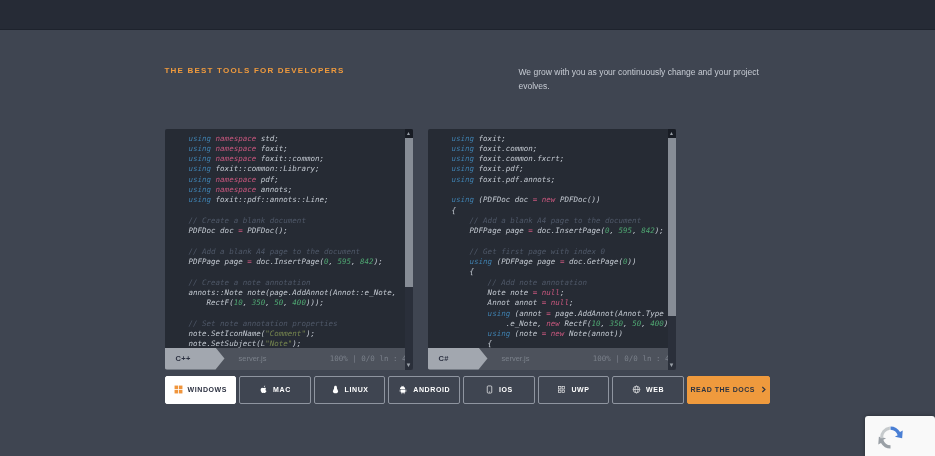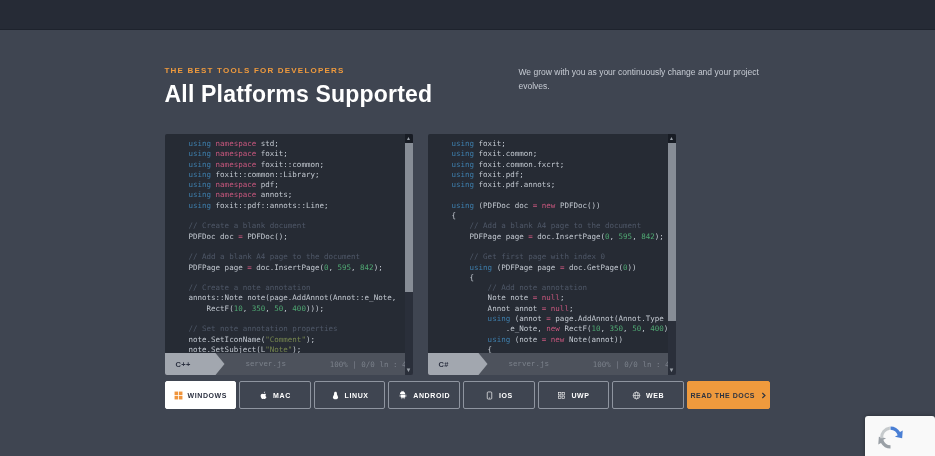--- a/index.html
+++ b/index.html
@@ -10,36 +10,36 @@
   }
   .topbar{height:29px;background:#262b36;border-bottom:1px solid #1e232d;}
   .content{width:606px;margin:36px auto 0;}
   .head-row{display:flex;justify-content:space-between;align-items:flex-start;}
   .eyebrow{color:#ef9a3d;font-size:8px;font-weight:bold;letter-spacing:1.2px;}
   .title{color:#ffffff;font-size:23px;font-weight:bold;margin-top:6px;letter-spacing:.2px;}
   .intro{width:252px;color:#c7ccd4;font-size:8.5px;line-height:1.62;}
   .intro p{margin:0 0 9px 0;}
   .panels-row{display:flex;gap:15px;margin-top:26px;}
   .panel{width:248px;height:241px;background:#262b34;position:relative;border-radius:2px;overflow:hidden;display:flex;flex-direction:column;box-sizing:border-box;}
-  .code{flex:1;padding:5px 14px 0 24px;font-family:"DejaVu Sans Mono", monospace;font-size:7.5px;line-height:10.3px;white-space:pre;overflow:hidden;}
+  .code{flex:1;padding:5px 14px 0 24px;font-family:"DejaVu Sans Mono", monospace;font-size:7.5px;line-height:10.3px;white-space:pre;overflow:hidden;font-style:italic;}
   .code-line{height:10.3px;}
   .tok-k{color:#3e7fad;}
   .tok-p{color:#c9577e;}
   .tok-t{color:#c3c9d1;}
   .tok-c{color:#4f5868;}
   .tok-n{color:#4fa772;}
   .tok-s{color:#77874f;}
   .statusbar{height:22px;background:#4d525c;display:flex;align-items:center;flex:none;position:relative;}
   .lang-chip{
     background:#a2a7af;color:#2b3040;font-size:7.5px;font-weight:bold;height:100%;
     width:60px;display:flex;align-items:center;padding-left:11px;box-sizing:border-box;
     clip-path:polygon(0 0, calc(100% - 9px) 0, 100% 50%, calc(100% - 9px) 100%, 0 100%);
     letter-spacing:.3px;
   }
-  .file-name{color:#7b818b;font-size:7.5px;margin-left:21px;font-family:Liberation Mono, monospace;}
+  .file-name{color:#7b818b;font-size:7.5px;margin-left:14px;font-family:Liberation Sans, sans-serif;}
   .status-right{color:#7b818b;font-size:7.5px;margin-left:auto;margin-right:6px;font-family:"DejaVu Sans Mono", monospace;white-space:nowrap;}
   .scrollbar{position:absolute;top:0;right:0;width:8px;height:100%;background:#2a2f3a;z-index:3;}
   .sb-up{height:9px;background:#181c24;color:#9aa0a8;font-size:5px;line-height:9px;text-align:center;}
   .sb-thumb{width:100%;background:#878d96;}
   .sb-down{position:absolute;bottom:2px;left:0;width:100%;color:#9aa0a8;font-size:6px;text-align:center;}
   .platform-row{display:flex;gap:3px;margin-top:6px;}
   .pbtn{
     height:28px;flex:1;display:flex;align-items:center;justify-content:center;gap:5px;
     font-size:7px;font-weight:bold;letter-spacing:.6px;color:#ffffff;
     border:1px solid #8f95a0;background:transparent;border-radius:2px;box-sizing:border-box;
@@ -56,21 +56,20 @@
 </style>
 </head>
 <body>
 
 <div class="topbar"></div>
 
 <div class="content">
   <div class="head-row">
     <div>
       <div class="eyebrow">THE BEST TOOLS FOR DEVELOPERS</div>
-      <div class="title">All Platforms Supported</div>
     </div>
     <div class="intro">
       <p>We grow with you as your continuously change and your project evolves.</p>
     </div>
   </div>
 
   <div class="panels-row" id="panels-row">
       <div class="panel">
         <div class="code"><div class="code-line"><span class="tok-k">using </span><span class="tok-p">namespace </span><span class="tok-t">std;</span></div><div class="code-line"><span class="tok-k">using </span><span class="tok-p">namespace </span><span class="tok-t">foxit;</span></div><div class="code-line"><span class="tok-k">using </span><span class="tok-p">namespace </span><span class="tok-t">foxit::common;</span></div><div class="code-line"><span class="tok-k">using </span><span class="tok-t">foxit::common::Library;</span></div><div class="code-line"><span class="tok-k">using </span><span class="tok-p">namespace </span><span class="tok-t">pdf;</span></div><div class="code-line"><span class="tok-k">using </span><span class="tok-p">namespace </span><span class="tok-t">annots;</span></div><div class="code-line"><span class="tok-k">using </span><span class="tok-t">foxit::pdf::annots::Line;</span></div><div class="code-line"></div><div class="code-line"><span class="tok-c">// Create a blank document</span></div><div class="code-line"><span class="tok-t">PDFDoc doc </span><span class="tok-p">= </span><span class="tok-t">PDFDoc();</span></div><div class="code-line"></div><div class="code-line"><span class="tok-c">// Add a blank A4 page to the document</span></div><div class="code-line"><span class="tok-t">PDFPage page </span><span class="tok-p">= </span><span class="tok-t">doc.InsertPage(</span><span class="tok-n">0</span><span class="tok-t">, </span><span class="tok-n">595</span><span class="tok-t">, </span><span class="tok-n">842</span><span class="tok-t">);</span></div><div class="code-line"></div><div class="code-line"><span class="tok-c">// Create a note annotation</span></div><div class="code-line"><span class="tok-t">annots::Note note(page.AddAnnot(Annot::e_Note,</span></div><div class="code-line"><span class="tok-t">    RectF(</span><span class="tok-n">10</span><span class="tok-t">, </span><span class="tok-n">350</span><span class="tok-t">, </span><span class="tok-n">50</span><span class="tok-t">, </span><span class="tok-n">400</span><span class="tok-t">)));</span></div><div class="code-line"></div><div class="code-line"><span class="tok-c">// Set note annotation properties</span></div><div class="code-line"><span class="tok-t">note.SetIconName(</span><span class="tok-s">"Comment"</span><span class="tok-t">);</span></div><div class="code-line"><span class="tok-t">note.SetSubject(L</span><span class="tok-s">"Note"</span><span class="tok-t">);</span></div></div>
         <div class="statusbar">

